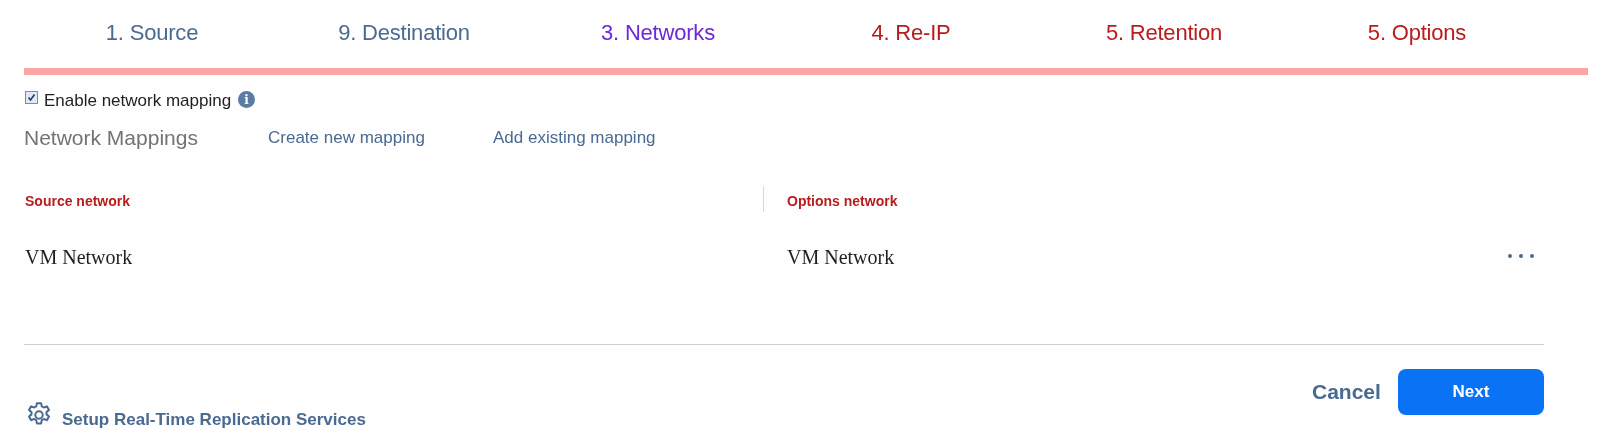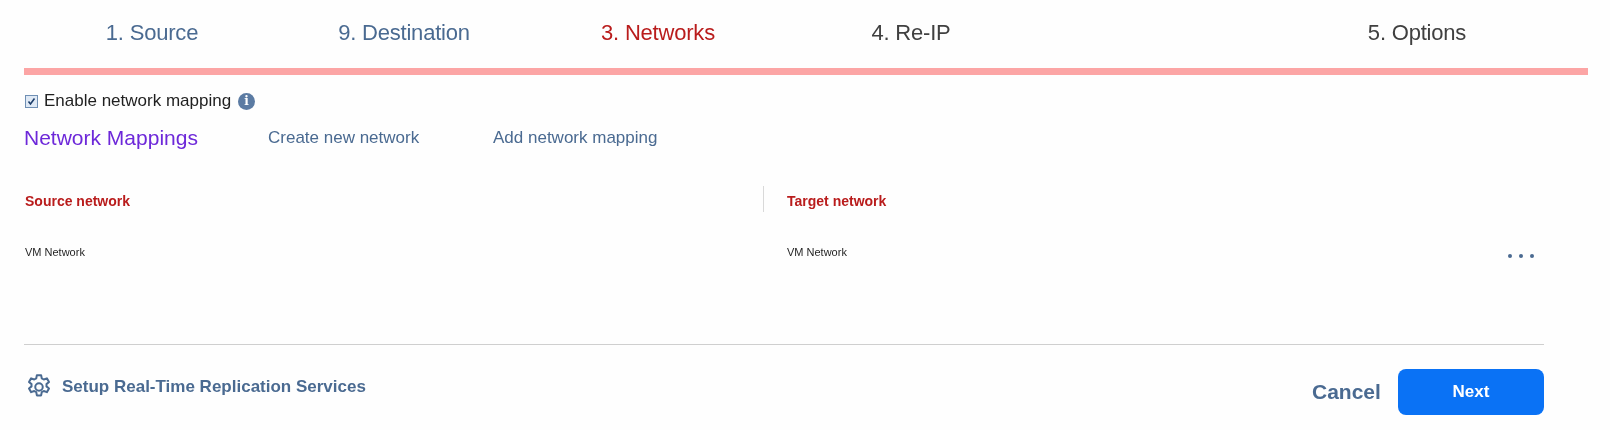--- a/index.html
+++ b/index.html
@@ -9,66 +9,66 @@
     }
     .steps {
       position: absolute; left: 24px; top: 0; width: 1564px; height: 68px;
       border-bottom: 7px solid #fca5a5;
     }
     .step {
       position: absolute; top: 20px; font-size: 22px; letter-spacing: -0.2px;
       white-space: nowrap; transform: translateX(-50%);
     }
     .step.done { color: #4a6a91; }
-    .step.active { color: #b91c1c; }
-    .step.future { color: #404040; }
+    .step.active { color: #6d28d9; }
+    .step.future { color: #b91c1c; }
 
     .enable-row {
-      position: absolute; left: 25px; top: 91px; display: flex; align-items: center;
+      position: absolute; left: 25px; top: 91px; display: flex; 
       font-size: 17px; color: #1f1f1f;
     }
     .checkbox {
       width: 13px; height: 13px; border: 1px solid #6f8fb4; background: #dfe9f5;
       display: inline-flex; align-items: center; justify-content: center; margin-right: 6px;
       box-sizing: border-box;
     }
     .checkbox svg { width: 11px; height: 11px; }
     .info-icon {
       width: 17px; height: 17px; border-radius: 50%; background: #5b7ba3; color: #fff;
       font-size: 12px; font-weight: bold; display: inline-flex; align-items: center; justify-content: center;
       margin-left: 7px; font-family: "DejaVu Serif", serif;
     }
 
     .mappings-title {
-      position: absolute; left: 24px; top: 126px; font-size: 21px; color: #6d28d9;
+      position: absolute; left: 24px; top: 126px; font-size: 21px; color: #737373;
     }
     .link {
       position: absolute; top: 128px; font-size: 17px; color: #4a6a91; cursor: pointer;
     }
 
     .col-header {
       position: absolute; top: 193px; font-size: 14px; font-weight: bold; color: #b91c1c;
     }
     .col-divider {
       position: absolute; left: 763px; top: 186px; width: 1px; height: 26px; background: #d9d9d9;
     }
     .cell {
-      position: absolute; top: 246px; font-size: 11px; color: #1f1f1f;
+      position: absolute; top: 246px; font-size: 20px; color: #1f1f1f; font-family: Liberation Serif, serif;
     }
     .more-button {
       position: absolute; left: 1508px; top: 246px; width: 26px; height: 20px;
       display: flex; align-items: center; justify-content: space-between; cursor: pointer;
     }
     .more-button span { width: 4px; height: 4px; border-radius: 50%; background: #4a6a91; display: block; }
 
     .footer-divider {
       position: absolute; left: 24px; top: 344px; width: 1520px; height: 1px; background: #cfcfcf;
     }
     .setup-link {
-      position: absolute; left: 24px; top: 372px; display: flex; align-items: center;
+      position: absolute; left: 24px; top: 400px; display: flex; align-items: flex-end;
       color: #4a6a91; font-size: 17px; font-weight: bold; cursor: pointer;
     }
     .setup-link svg { width: 30px; height: 30px; margin-right: 8px; }
     .cancel-button {
       position: absolute; left: 1312px; top: 380px; font-size: 21px; font-weight: bold;
       color: #4a6a91; cursor: pointer; background: none; border: none; padding: 0;
       font-family: "Liberation Sans", sans-serif;
     }
     .next-button {
       position: absolute; left: 1398px; top: 369px; width: 146px; height: 46px;
@@ -78,40 +78,41 @@
     }
   </style>
 </head>
 <body>
 
 <div class="steps">
   <div class="step done" style="left:128px">1. Source</div>
   <div class="step done" style="left:380px">9. Destination</div>
   <div class="step active" style="left:634px">3. Networks</div>
   <div class="step future" style="left:887px">4. Re-IP</div>
+  <div class="step future" style="left:1140px">5. Retention</div>
   <div class="step future" style="left:1393px">5. Options</div>
 </div>
 
 <div class="enable-row">
   <span class="checkbox">
     <svg viewBox="0 0 11 11">
       <path d="M2.5 5.5 L4.5 8 L8.5 2.5" fill="none" stroke="#1d3e6b" stroke-width="1.6"></path>
     </svg>
   </span>
   <span>Enable network mapping</span>
   <span class="info-icon">i</span>
 </div>
 
 <div class="mappings-title">Network Mappings</div>
-<a class="link" style="left:268px">Create new network</a>
-<a class="link" style="left:493px">Add network mapping</a>
+<a class="link" style="left:268px">Create new mapping</a>
+<a class="link" style="left:493px">Add existing mapping</a>
 
 <div class="col-header" style="left:25px">Source network</div>
 <div class="col-divider"></div>
-<div class="col-header" style="left:787px">Target network</div>
+<div class="col-header" style="left:787px">Options network</div>
 
 <div>
   <div class="cell" style="left:25px">VM Network</div>
   <div class="cell" style="left:787px">VM Network</div>
   <div class="more-button">
     <span></span>
       <span></span>
       <span></span>
   </div>
 </div>

